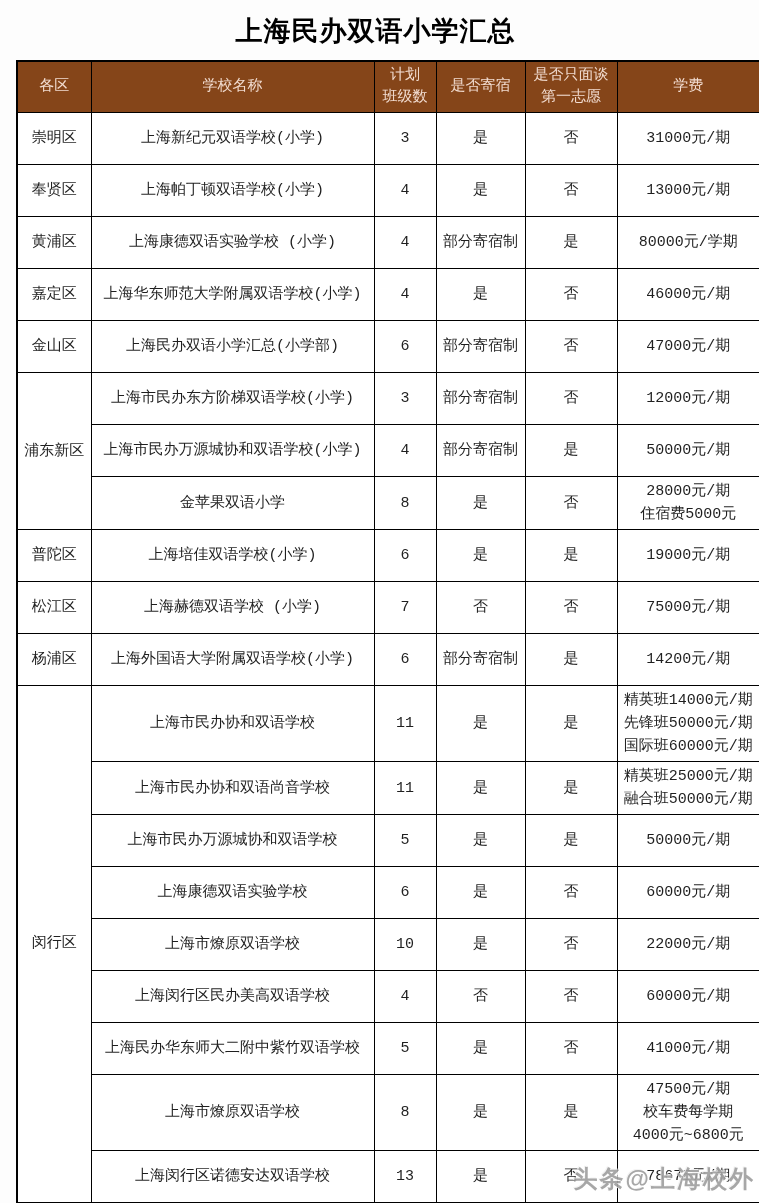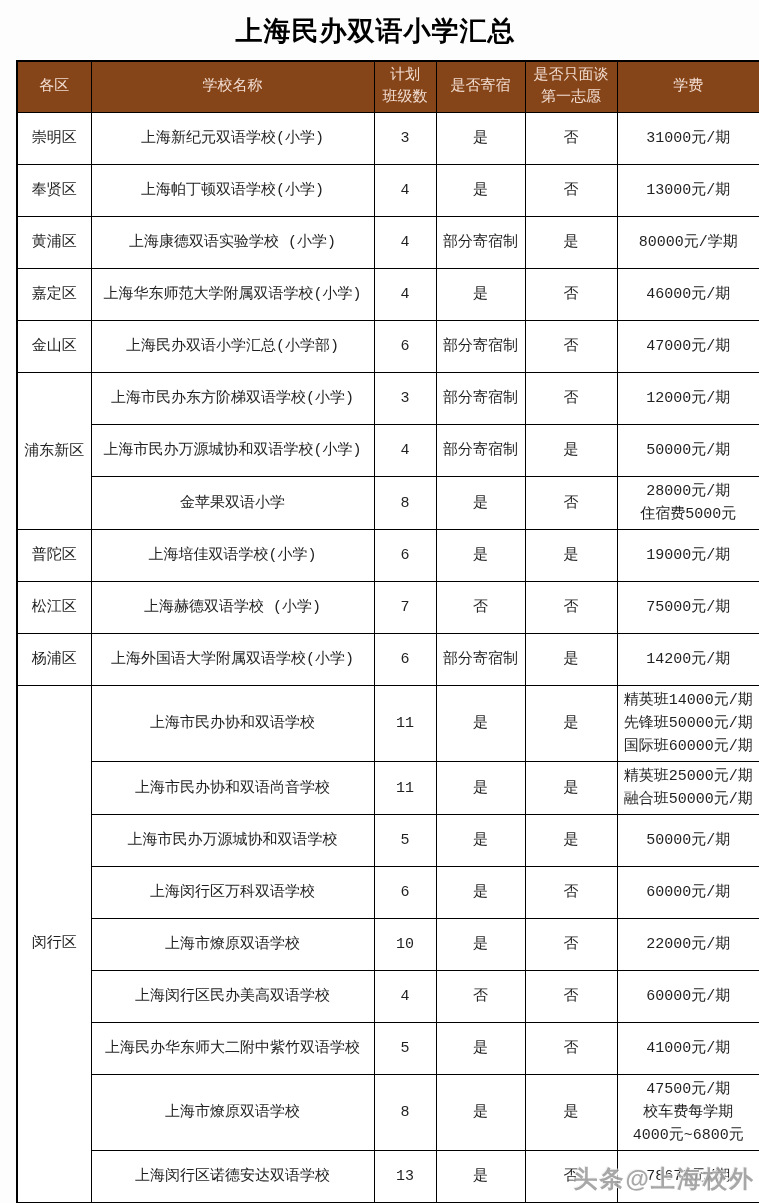--- a/index.html
+++ b/index.html
@@ -240,21 +240,21 @@
         <tr>
           <td>上海市民办万源城协和双语学校</td>
           <td>5</td>
           <td>是</td>
           <td>是</td>
           <td class="fee">
             <div class="fee-line">50000元/期</div>
           </td>
         </tr>
         <tr>
-          <td>上海闵行区万科双语学校</td>
+          <td>上海康德双语实验学校</td>
           <td>6</td>
           <td>是</td>
           <td>否</td>
           <td class="fee">
             <div class="fee-line">60000元/期</div>
           </td>
         </tr>
         <tr>
           <td>上海市燎原双语学校</td>
           <td>10</td>

